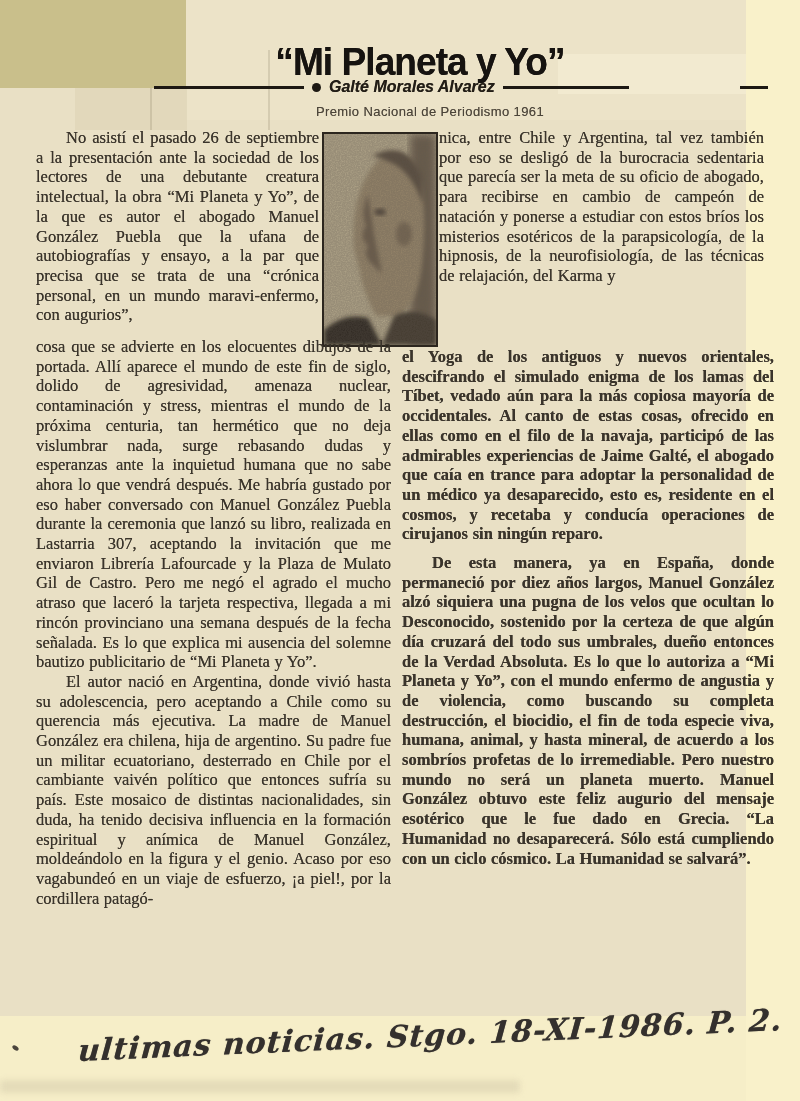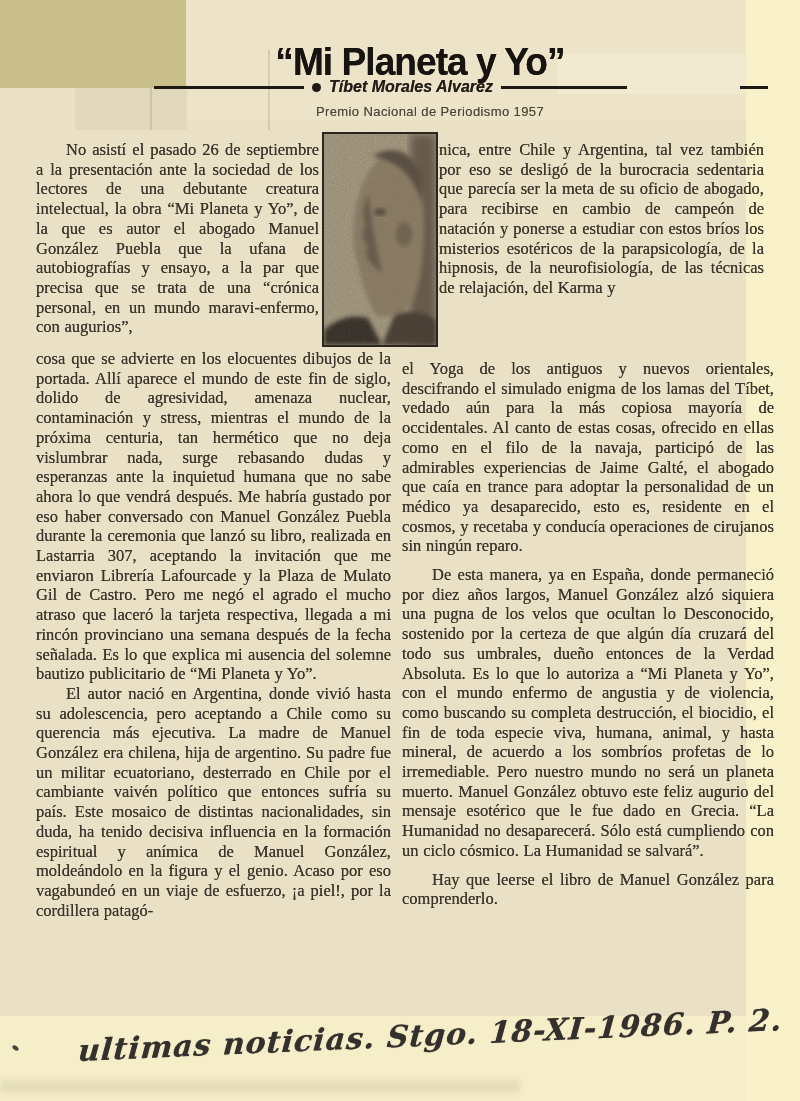--- a/index.html
+++ b/index.html
@@ -56,29 +56,28 @@
     position:absolute;left:322px;top:132px;width:116px;height:215px;
     border:2px solid #2c261e;box-sizing:border-box;background:#c6b998;
   }
   .photo svg{display:block;}
 
   .col{
     position:absolute;text-align:justify;
     font-size:16.5px;line-height:19.7px;color:#3a342b;
     text-shadow:0 0 .55px rgba(58,52,43,.85);
     word-spacing:.5px;
-    margin-top:12px;
   }
   .col p{margin:0;}
   .col p.indent{text-indent:30px;}
   .col p.gap{margin-top:9px;}
   #left-top{left:36px;top:128px;width:283px;height:219px;overflow:hidden;}
   #right-top{left:439px;top:128px;width:325px;height:219px;overflow:hidden;}
   #left-main{left:36px;top:337px;width:355px;height:662px;overflow:hidden;}
-  #right-main{left:402px;top:347px;width:372px;height:662px;overflow:hidden;}
+  #right-main{left:402px;top:347px;width:372px;height:662px;overflow:hidden;font-weight:bold;}
 
   .handwriting{
     position:absolute;left:78px;top:1018px;width:680px;
     font-family:"DejaVu Serif", serif;font-style:italic;font-weight:bold;
     font-size:30px;color:#34302d;letter-spacing:1px;white-space:nowrap;
     transform:rotate(-2.5deg) skewX(-7deg);
     text-shadow:0 0 .7px rgba(52,48,45,.7);
   }
   .stray-mark{
     position:absolute;left:12px;top:1046px;width:7px;height:4px;border-radius:50%;
@@ -98,26 +97,26 @@
 <div class="patch olive"></div>
 <div class="patch right-strip"></div>
 <div class="patch bottom-cream"></div>
 <div class="patch bottom-smudge"></div>
 
 <h1 class="headline">“Mi Planeta y Yo”</h1>
 
 <div class="byline-row">
   <div class="rule rule-left"></div>
   <div class="bullet"></div>
-  <span class="byline-text">Tíbet Morales Alvarez</span>
+  <span class="byline-text">Galté Morales Alvarez</span>
   <div class="rule rule-right"></div>
 </div>
 <div class="dash-right"></div>
 
-<div class="award">Premio Nacional de Periodismo 1957</div>
+<div class="award">Premio Nacional de Periodismo 1961</div>
 
 <div class="photo">
   <svg width="112" height="211" viewBox="0 0 112 211">
     <defs>
       <filter id="b2">
           <feGaussianBlur stdDeviation="2"></feGaussianBlur>
         </filter>
       <filter id="b4">
           <feGaussianBlur stdDeviation="4"></feGaussianBlur>
         </filter>
@@ -148,17 +147,16 @@
 </div>
 
 <div class="col" id="left-main">
   <p>cosa que se advierte en los elocuentes dibujos de la portada. Allí aparece el mundo de este fin de siglo, dolido de agresividad, amenaza nuclear, contaminación y stress, mientras el mundo de la próxima centuria, tan hermético que no deja vislumbrar nada, surge rebasando dudas y esperanzas ante la inquietud humana que no sabe ahora lo que vendrá después. Me habría gustado por eso haber conversado con Manuel González Puebla durante la ceremonia que lanzó su libro, realizada en Lastarria 307, aceptando la invitación que me enviaron Librería Lafourcade y la Plaza de Mulato Gil de Castro. Pero me negó el agrado el mucho atraso que laceró la tarjeta respectiva, llegada a mi rincón provinciano una semana después de la fecha señalada. Es lo que explica mi ausencia del solemne bautizo publicitario de “Mi Planeta y Yo”.</p>
   <p class="indent">El autor nació en Argentina, donde vivió hasta su adolescencia, pero aceptando a Chile como su querencia más ejecutiva. La madre de Manuel González era chilena, hija de argentino. Su padre fue un militar ecuatoriano, desterrado en Chile por el cambiante vaivén político que entonces sufría su país. Este mosaico de distintas nacionalidades, sin duda, ha tenido decisiva influencia en la formación espiritual y anímica de Manuel González, moldeándolo en la figura y el genio. Acaso por eso vagabundeó en un viaje de esfuerzo, ¡a piel!, por la cordillera patagó-</p>
 </div>
 
 <div class="col" id="right-main">
   <p>el Yoga de los antiguos y nuevos orientales, descifrando el simulado enigma de los lamas del Tíbet, vedado aún para la más copiosa mayoría de occidentales. Al canto de estas cosas, ofrecido en ellas como en el filo de la navaja, participó de las admirables experiencias de Jaime Galté, el abogado que caía en trance para adoptar la personalidad de un médico ya desaparecido, esto es, residente en el cosmos, y recetaba y conducía operaciones de cirujanos sin ningún reparo.</p>
   <p class="indent gap">De esta manera, ya en España, donde permaneció por diez años largos, Manuel González alzó siquiera una pugna de los velos que ocultan lo Desconocido, sostenido por la certeza de que algún día cruzará del todo sus umbrales, dueño entonces de la Verdad Absoluta. Es lo que lo autoriza a “Mi Planeta y Yo”, con el mundo enfermo de angustia y de violencia, como buscando su completa destrucción, el biocidio, el fin de toda especie viva, humana, animal, y hasta mineral, de acuerdo a los sombríos profetas de lo irremediable. Pero nuestro mundo no será un planeta muerto. Manuel González obtuvo este feliz augurio del mensaje esotérico que le fue dado en Grecia. “La Humanidad no desaparecerá. Sólo está cumpliendo con un ciclo cósmico. La Humanidad se salvará”.</p>
-  <p class="indent gap">Hay que leerse el libro de Manuel González para comprenderlo.</p>
 </div>
 
 <div class="stray-mark"></div>
 <div class="handwriting">ultimas noticias. Stgo. 18-XI-1986. P. 2.</div>
 
 </body></html>

